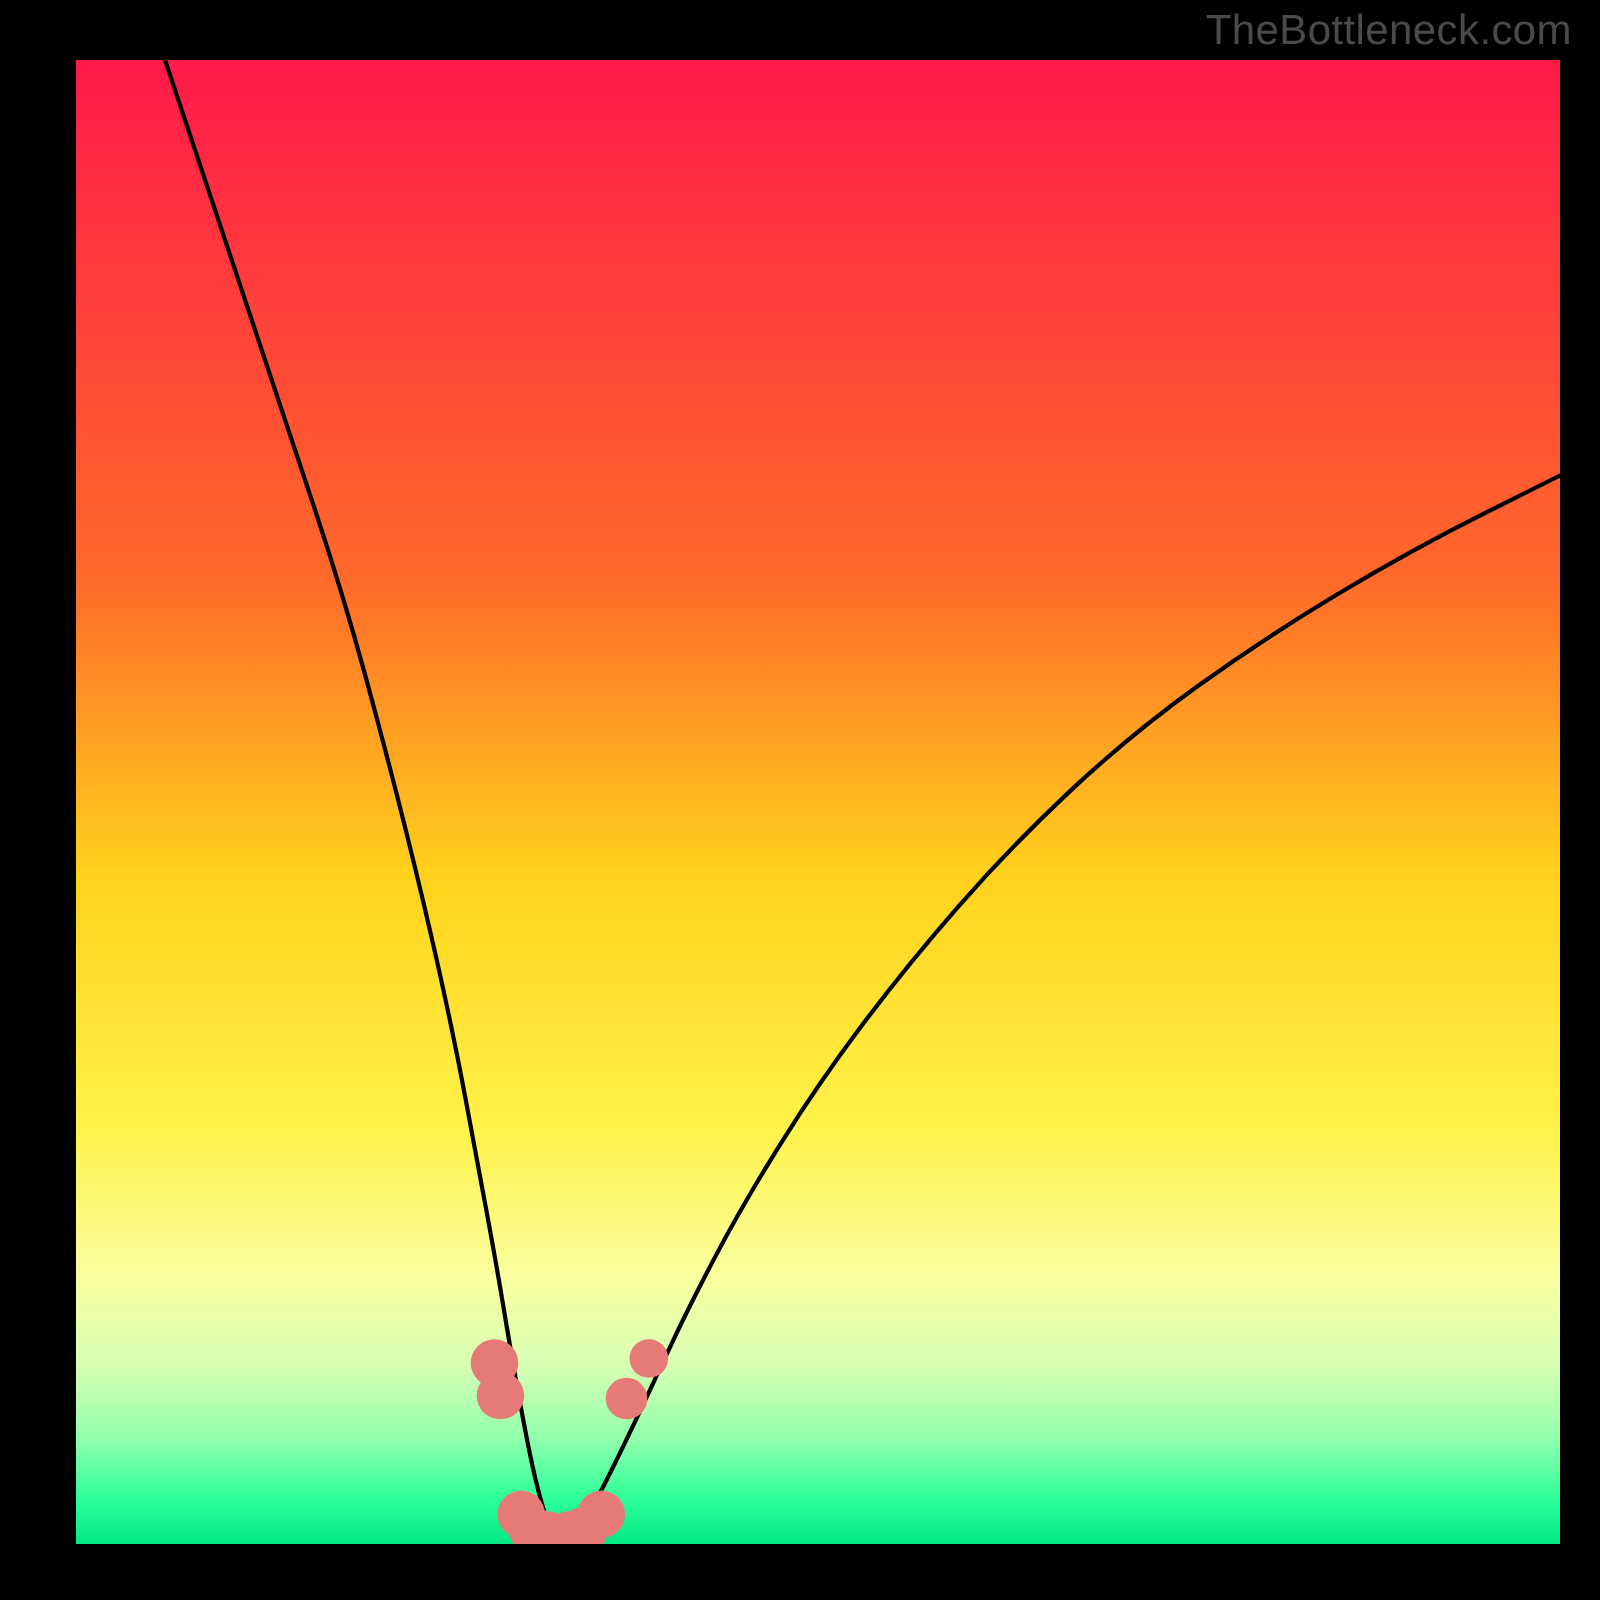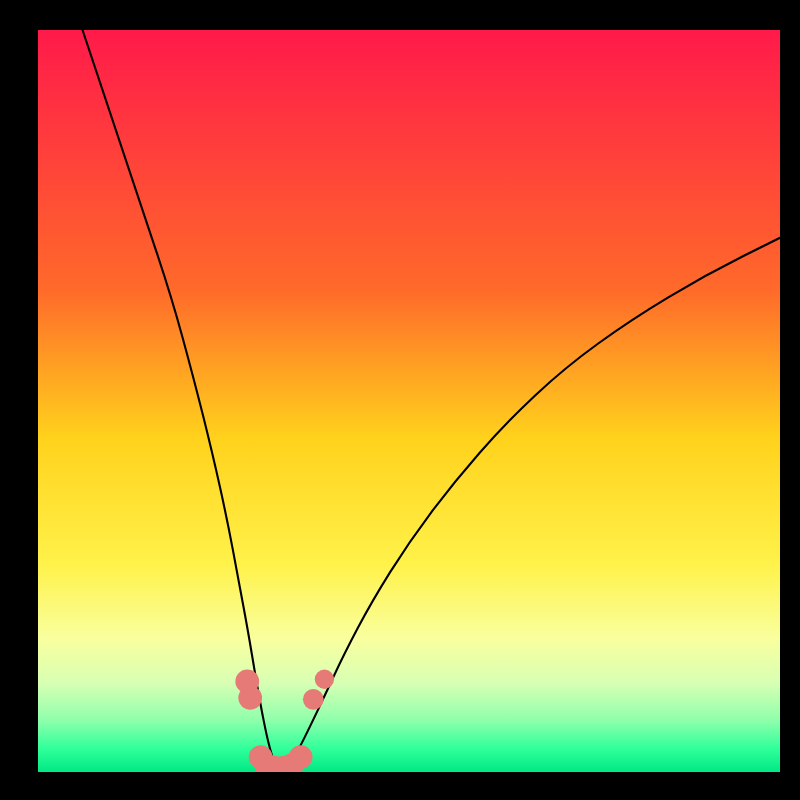--- a/index.html
+++ b/index.html
@@ -33,20 +33,21 @@
     width: 742px;
     height: 742px;
   }
   svg { display: block; }
 </style>
 </head>
 <body>
 
 <div class="frame">
 
+  <div class="watermark">TheBottleneck.com</div>
 
   <div class="plot-wrap">
     <svg id="chart-svg" width="742" height="742" viewBox="0 0 742 742">
       <defs>
         <linearGradient id="bg-grad" x1="0" y1="0" x2="0" y2="1">
             <stop offset="0%" stop-color="#ff1a4a"></stop>
             <stop offset="35%" stop-color="#ff6a2a"></stop>
             <stop offset="55%" stop-color="#ffd21c"></stop>
             <stop offset="72%" stop-color="#fff24a"></stop>
             <stop offset="82%" stop-color="#f9ff9e"></stop>

